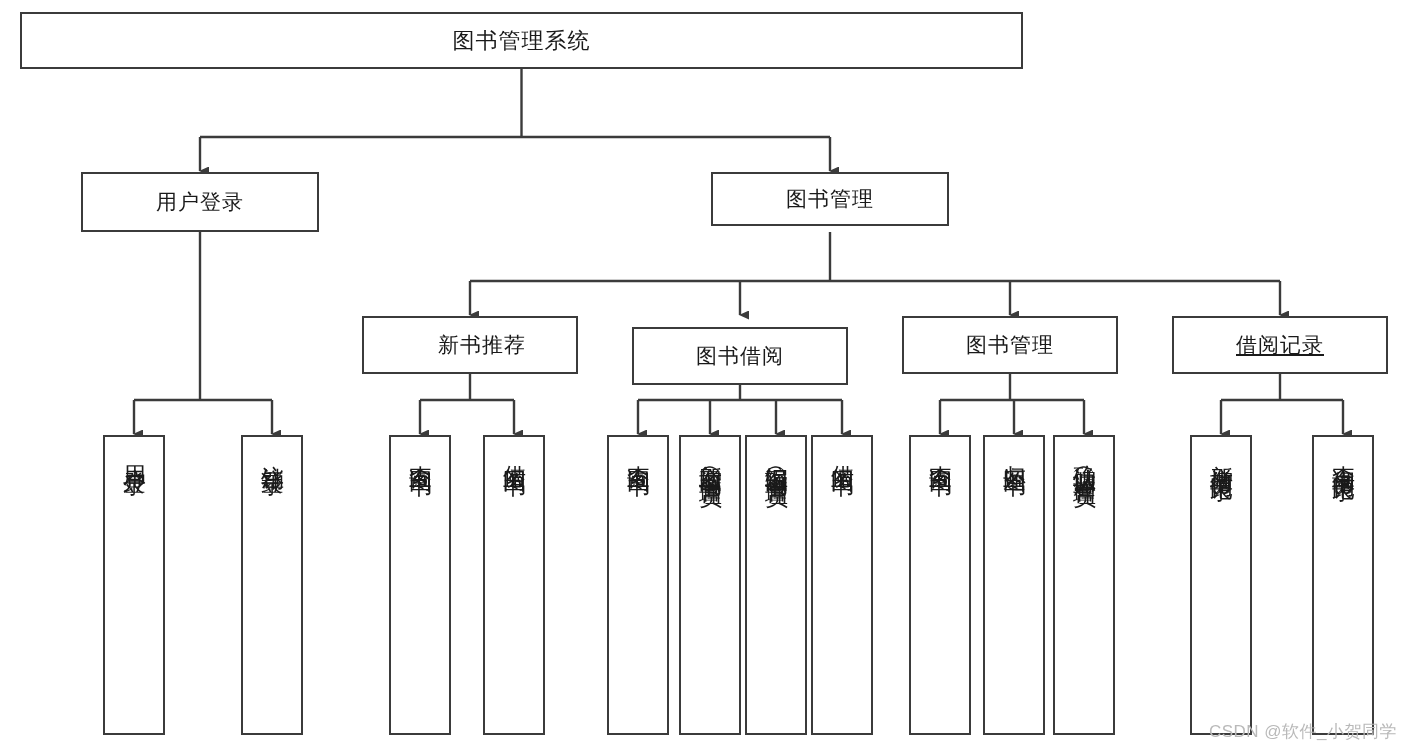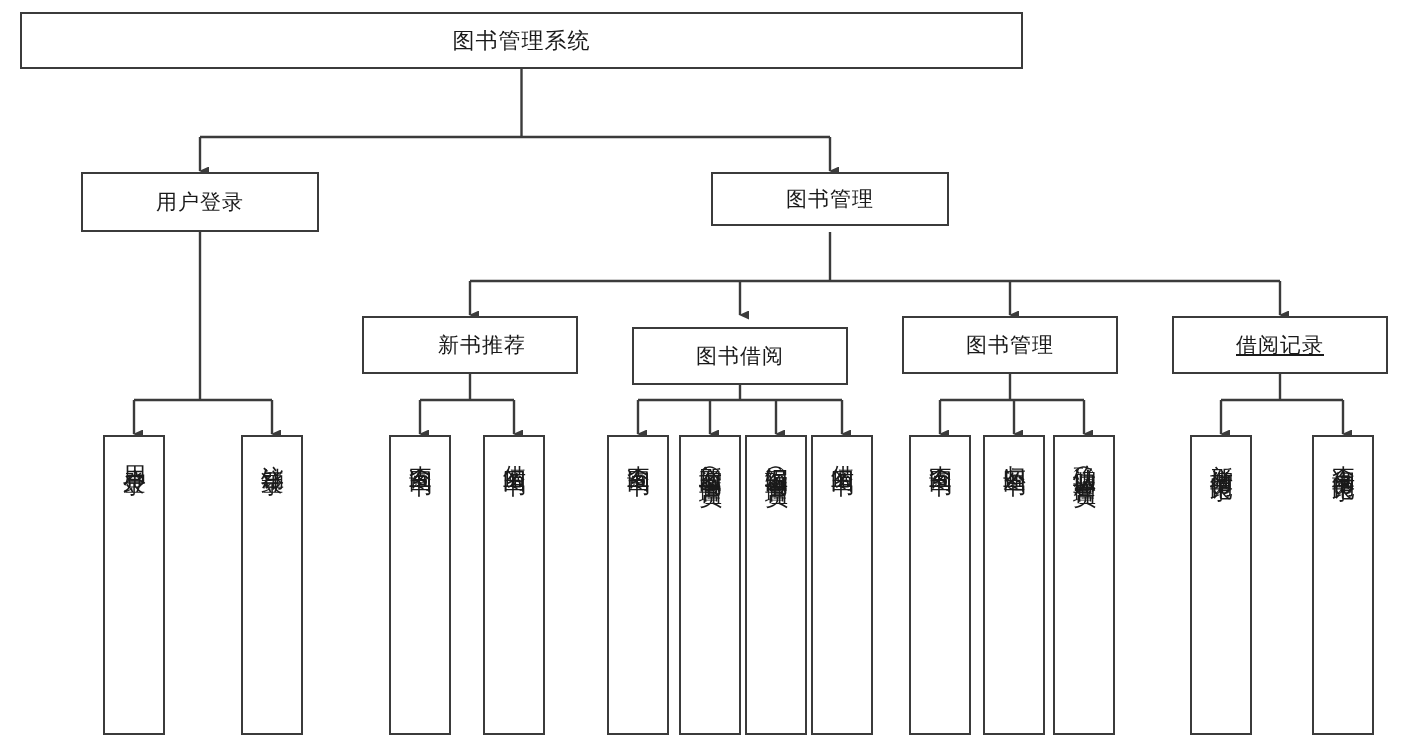--- a/index.html
+++ b/index.html
@@ -155,13 +155,14 @@
         <span class="lbl">确认归还（管理员）</span>
       </div>
       <div class="node leaf" style="left: 1190px; top: 435px; width: 62px; height: 300px; border-color: rgb(59, 59, 59); color: rgb(26, 26, 26);">
         <span class="lbl">新增借阅记录</span>
       </div>
       <div class="node leaf" style="left: 1312px; top: 435px; width: 62px; height: 300px; border-color: rgb(59, 59, 59); color: rgb(26, 26, 26);">
         <span class="lbl">查询借阅记录</span>
       </div>
     </div>
 
+  <div class="watermark">CSDN @软件_小贺同学</div>
 </div>
 
 </body></html>

